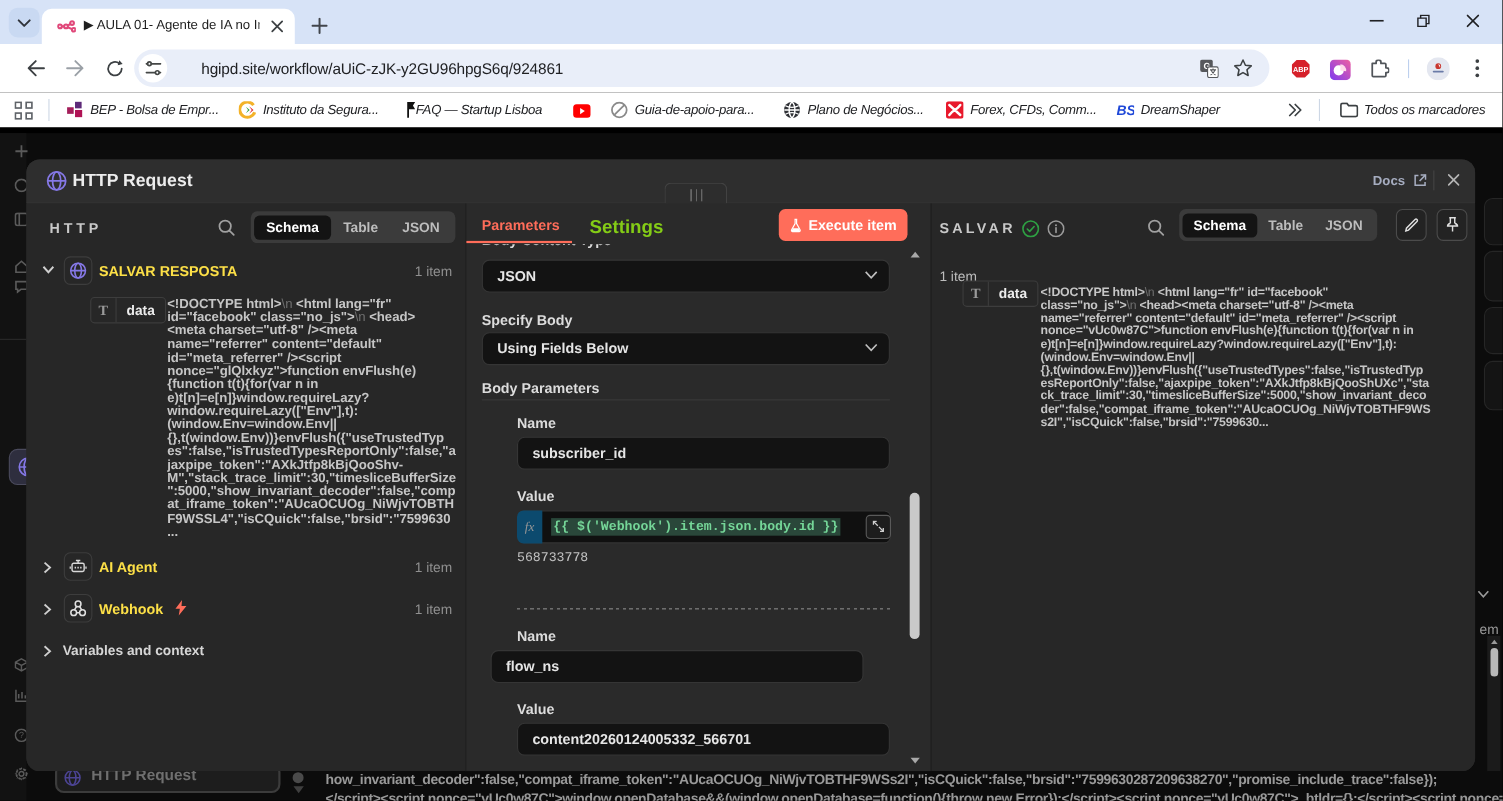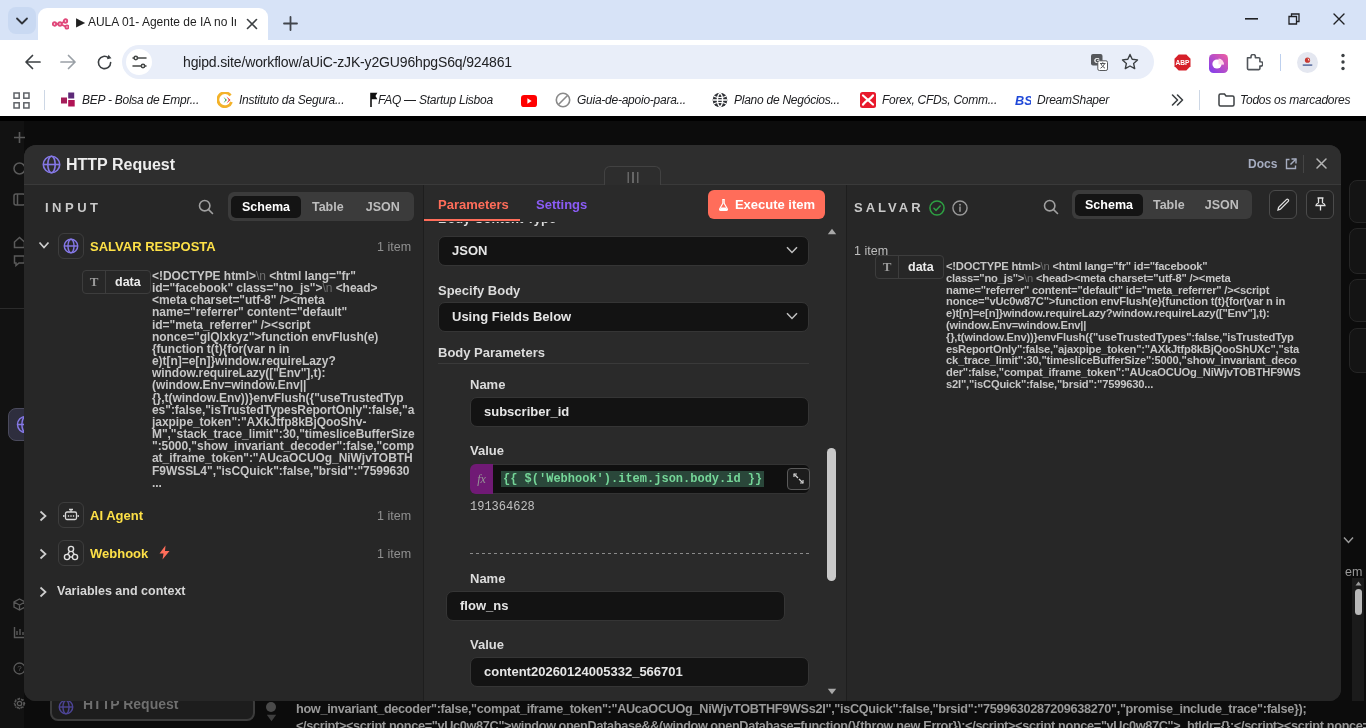--- a/index.html
+++ b/index.html
@@ -57,21 +57,21 @@
   .schematext { position:absolute; font-weight:700; color:#c6c6c6; white-space:nowrap; }
   .schin { font-size:12px; line-height:12.15px; letter-spacing:-0.05px; }
   .schout { font-size:11.2px; line-height:11.8px; letter-spacing:-0.2px; }
   .schematext .nl { color:#6f6f6f; font-weight:400; }
 
   .flabel { position:absolute; font-size:13px; font-weight:700; color:#dcdcdc; }
   .field { position:absolute; height:30px; background:#131313; border:1px solid #353535; border-radius:7px; color:#e6e6e6; font-size:13px; font-weight:700; line-height:28px; padding-left:13px; }
   .btnicon { position:absolute; width:28px; height:29px; background:#232323; border:1px solid #4b4b4b; border-radius:6px; display:flex; align-items:center; justify-content:center; }
 
   #ptab { left:438px; top:197px; font-size:13px; font-weight:700; color:#ff6d5a; }
-  #stab { left:536px; top:197px; font-size:13px; font-weight:700; color:#8b5cf6; }
+  #stab { left:536px; top:197px; font-size:17px; font-weight:700; color:#84cc16; }
   #punderline { left:424px; top:219px; width:96px; height:2px; background:#ff6d5a; }
   #execbtn { left:708px; top:190px; width:117px; height:29px; background:#ff6d5a; border-radius:6px; color:#fff; font-size:13px; font-weight:700; display:flex; align-items:center; justify-content:center; }
   mono, .mono { font-family:"Liberation Mono", monospace; }
 </style>
 </head>
 <body>
 
 <div class="abs" id="tabstrip"></div>
 <div class="abs" id="tabsearch"></div>
 <div class="abs" id="tab"></div>
@@ -368,21 +368,21 @@
         <path d="M6.5 1 H11 V5.5"></path>
         <path d="M11 1 L5.5 6.5"></path>
       </g>
     </svg>
   <div class="abs vdiv" style="left:1303px;top:155px;height:18px;background:#454545"></div>
   <svg class="abs" style="left:1316px;top:158px" width="11" height="11" viewBox="0 0 11 11">
       <path d="M1 1 L10 10 M10 1 L1 10" stroke="#b5b5b5" stroke-width="1.5" stroke-linecap="round"></path>
     </svg>
 </div>
 <div id="inputbits">
-  <div class="paneltitle" style="left:45px;top:200px">INPUT</div>
+  <div class="paneltitle" style="left:45px;top:200px">HTTP</div>
   <svg class="abs" style="left:198px;top:199px" width="16" height="16" viewBox="0 0 16 16">
       <circle cx="6.7" cy="6.7" r="5.2" fill="none" stroke="#a0a0a0" stroke-width="1.6"></circle>
       <path d="M10.6 10.6 L14.5 14.5" stroke="#a0a0a0" stroke-width="1.6" stroke-linecap="round"></path>
     </svg>
   <div class="seg" style="left:228px;top:192px">
     <span class="on">Schema</span>
       <span>Table</span>
       <span>JSON</span>
   </div>
 
@@ -471,32 +471,32 @@
       <path d="M1 1.2 L6 6.5 L11 1.2" fill="none" stroke="#c0c0c0" stroke-width="1.5"></path>
     </svg>
   <div class="flabel" style="left:438px;top:345px">Body Parameters</div>
   <div class="abs" style="left:438px;top:363px;width:371px;height:1px;background:#3a3a3a"></div>
 
   <div class="flabel" style="left:470px;top:377px">Name</div>
   <div class="field" style="left:470px;top:397px;width:339px">subscriber_id</div>
   <div class="flabel" style="left:470px;top:443px">Value</div>
 
   <div class="abs" style="left:470px;top:464px;width:340px;height:30px;background:#101010;border:1px solid #333;border-radius:6px"></div>
-  <div class="abs" style="left:470px;top:464px;width:23px;height:30px;background:#701a75;border-radius:6px 0 0 6px;color:#969696;font-size:12px;font-style:italic;font-family:'Liberation Serif',serif;text-align:center;line-height:30px">fx</div>
+  <div class="abs" style="left:470px;top:464px;width:23px;height:30px;background:#0c4a6e;border-radius:6px 0 0 6px;color:#969696;font-size:12px;font-style:italic;font-family:'Liberation Serif',serif;text-align:center;line-height:30px">fx</div>
   <div class="abs mono" style="left:501px;top:471px;font-size:12px;font-weight:700;color:#75d698;background:#2a473a;padding:0 2px;line-height:16px">{{ $('Webhook').item.json.body.id }}</div>
   <div class="abs" style="left:787px;top:468px;width:23px;height:22px;background:#1d1d1d;border:1px solid #5a5a5a;border-radius:4px"></div>
   <svg class="abs" style="left:793px;top:473px" width="11" height="11" viewBox="0 0 11 11">
       <g stroke="#cfcfcf" stroke-width="1.2" fill="none">
         <path d="M4 1 H1 V4"></path>
         <path d="M1 1 L5 5"></path>
         <path d="M7 10 H10 V7"></path>
         <path d="M10 10 L6 6"></path>
       </g>
     </svg>
-  <div class="abs mono" style="left:470px;top:500px;font-size:12px;color:#c0c0c0">191364628</div>
+  <div class="abs mono" style="left:470px;top:500px;font-size:12px;color:#c0c0c0">568733778</div>
 
   <div class="abs" style="left:470px;top:553px;width:340px;height:1px;background:repeating-linear-gradient(90deg,#8a8a8a 0 3px,transparent 3px 6px)"></div>
 
   <div class="flabel" style="left:470px;top:571px">Name</div>
   <div class="field" style="left:446px;top:591px;width:339px">flow_ns</div>
   <div class="flabel" style="left:470px;top:637px">Value</div>
   <div class="field" style="left:470px;top:657px;width:339px">content20260124005332_566701</div>
 
   <svg class="abs" style="left:827px;top:228px" width="10" height="7" viewBox="0 0 10 7">
       <path d="M0.8 6.2 L5 0.8 L9.2 6.2 Z" fill="#a8a8a8"></path>

